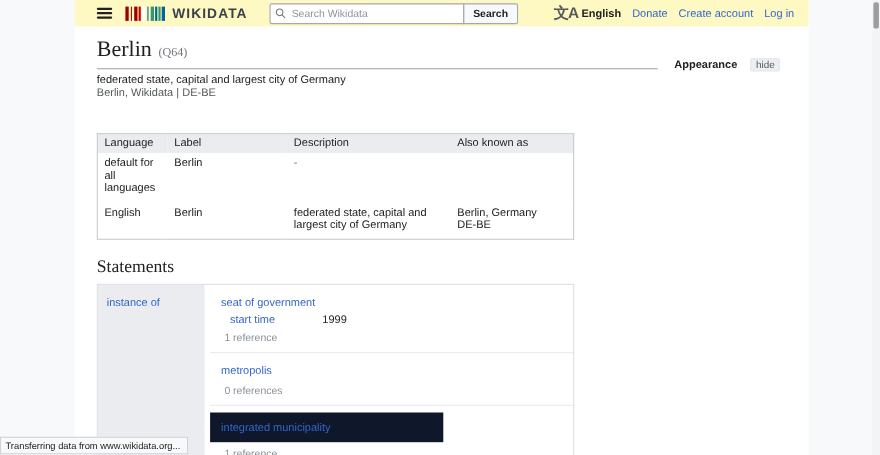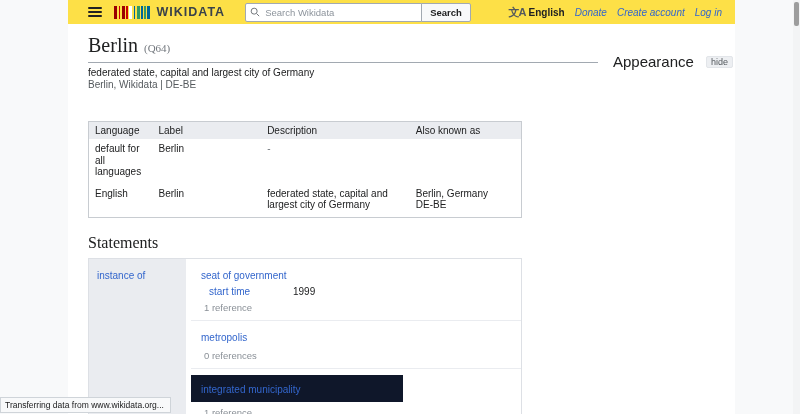--- a/index.html
+++ b/index.html
@@ -2,37 +2,37 @@
 <html><head>
 <meta charset="utf-8">
 <style>
   * { margin:0; padding:0; box-sizing:border-box; }
   html,body { width:800px; height:414px; }
   body { font-family:"Liberation Sans", sans-serif; color:#202122; background:#f8f9fa; }
   .page { position:relative; width:800px; height:414px; overflow:hidden; background:#f8f9fa; }
   .content-column { position:absolute; left:68px; top:0; width:667px; height:100%; background:#fff; }
 
   
-  .site-header { display:flex; align-items:center; height:24px; padding:0 13px 0 20px; background:#fde047; }
+  .site-header { display:flex; align-items:center; height:24px; padding:0 13px 0 20px; background:#fef9c3; }
   .hamburger { display:inline-flex; flex-direction:column; justify-content:center; gap:2.5px; width:14px; height:14px; cursor:pointer; }
   .hamburger span { display:block; height:1.6px; background:#202122; border-radius:1px; }
   .logo { display:flex; align-items:center; margin-left:12px; text-decoration:none; }
   .logo-bars { display:flex; align-items:center; height:13px; margin-right:5px; }
   .logo-bars i { display:block; height:13px; margin-right:1.5px; }
   .logo-text { font-size:12.5px; font-weight:bold; letter-spacing:1px; color:#39424a; }
   .search-wrap { display:flex; align-items:center; margin-left:20px; }
   .search-box { position:relative; }
   .search-box input { width:177px; height:19px; border:1px solid #a2a9b1; border-radius:2px 0 0 2px; padding:0 4px 0 19px; font-size:9.5px; color:#202122; font-family:"Liberation Sans",sans-serif; }
   .search-box input::placeholder { color:#8d949c; }
   .search-glass { position:absolute; left:5px; top:4.5px; width:10px; height:10px; }
   .search-btn { height:19px; margin-left:-1px; padding:0 8px; border:1px solid #a2a9b1; border-radius:0 2px 2px 0; background:#f8f9fa; font-size:9.5px; font-weight:bold; color:#202122; cursor:pointer; font-family:"Liberation Sans",sans-serif; }
   .header-right { margin-left:auto; display:flex; align-items:center; gap:10px; font-size:10px; }
   .lang-switch { display:flex; align-items:center; gap:3px; color:#202122; font-weight:bold; cursor:pointer; }
-  .lang-glyph { font-size:11px; color:#54595d; letter-spacing:-1px; }
-  a.header-link { color:#3366cc; text-decoration:none;font-style:italic; }
+  .lang-glyph { font-size:14px; color:#54595d; letter-spacing:-1px; }
+  a.header-link { color:#3366cc; text-decoration:none; }
 
   
   .page-body { padding:11px 0 0 20px; }
   .main-col { width:510px; }
   .entity-title { font-family:"Liberation Serif", serif; font-size:20px; font-weight:normal; line-height:20px; border-bottom:1px solid #a2a9b1; padding-bottom:4px; }
   .entity-qid { font-size:11px; color:#72777d; margin-left:6px; }
   .tabs-row { display:flex; justify-content:space-between; align-items:flex-start; padding-top:3px; font-size:10px; height:17px; }
   .tabs-left, .tabs-right { display:flex; gap:13px; }
   .tab { text-decoration:none; color:#3366cc; cursor:pointer; padding-bottom:2px; }
   .tab.selected { color:#202122; border-bottom:2px solid #202122; }
@@ -62,21 +62,21 @@
   .claim-main { padding:0 10px; }
   .claim-main.highlighted { background:#0f172a; width:212px; padding:4px 10px 5px; }
   .claim-main a { color:#3366cc; font-size:10px; text-decoration:none; }
   .claim-qualifier { display:flex; margin:3px 0 0 18px; font-size:10px; }
   .claim-qualifier a { color:#3366cc; text-decoration:none; display:inline-block; width:84px; }
   .claim-qualifier .q-value { color:#202122; }
   .claim-refs { margin:5px 0 2px; padding-left:13px; font-size:9.5px; color:#8a9097; }
 
   
   .appearance-panel { position:absolute; left:545px; top:53px; display:flex; align-items:center; gap:12px; }
-  .appearance-title { font-size:15px; font-weight:normal; }
+  .appearance-title { font-size:10px; font-weight:bold; }
   .hide-btn { font-size:9px; color:#54595d; background:#edeff2; border:1px solid #e2e5e9; border-radius:2px; padding:0 4px; cursor:pointer; }
 
   
   .status-tooltip { position:absolute; left:0; bottom:1px; background:#f8f9fa; border:1px solid #cfd4d9; padding:2px 6px 2px 4px; font-size:8.5px; color:#202122; z-index:10; }
   .scrollbar { position:absolute; right:0; top:0; width:7px; height:100%; background:#f3f4f5; }
   .scroll-thumb { position:absolute; top:2px; left:1px; width:5px; height:24px; background:#9d9d9d; border-radius:2px; }
 </style>
 </head>
 <body>
 

